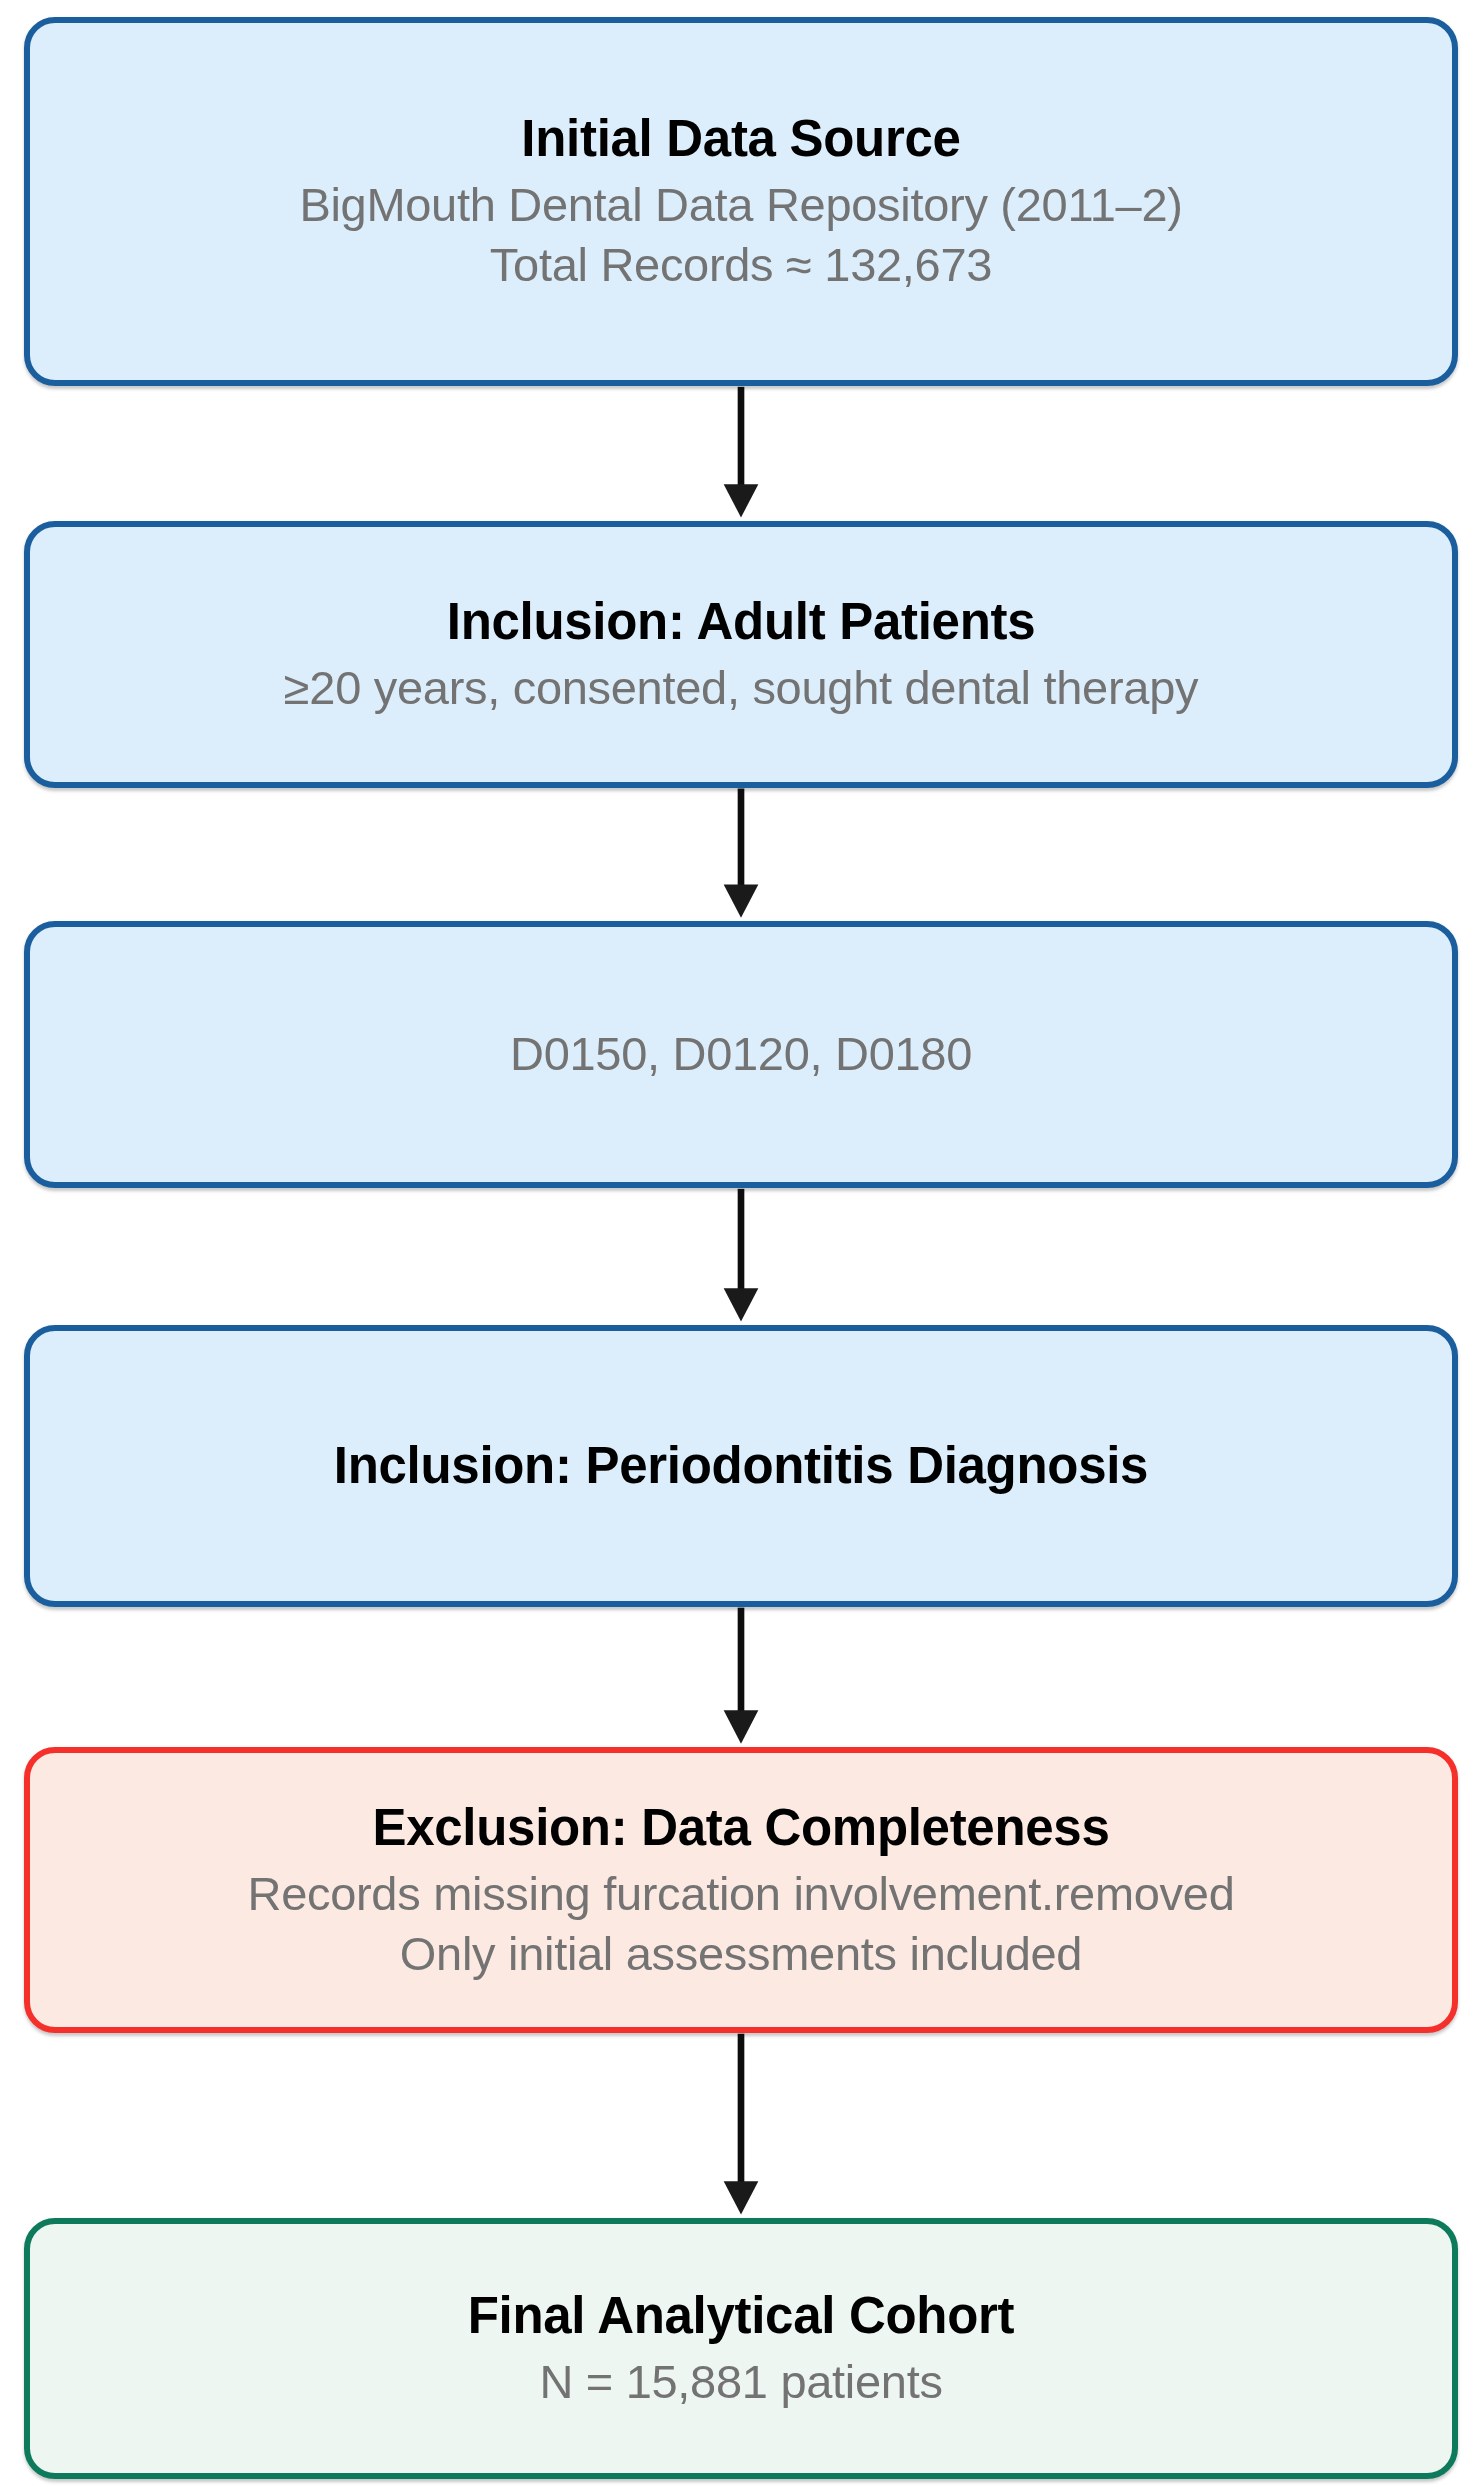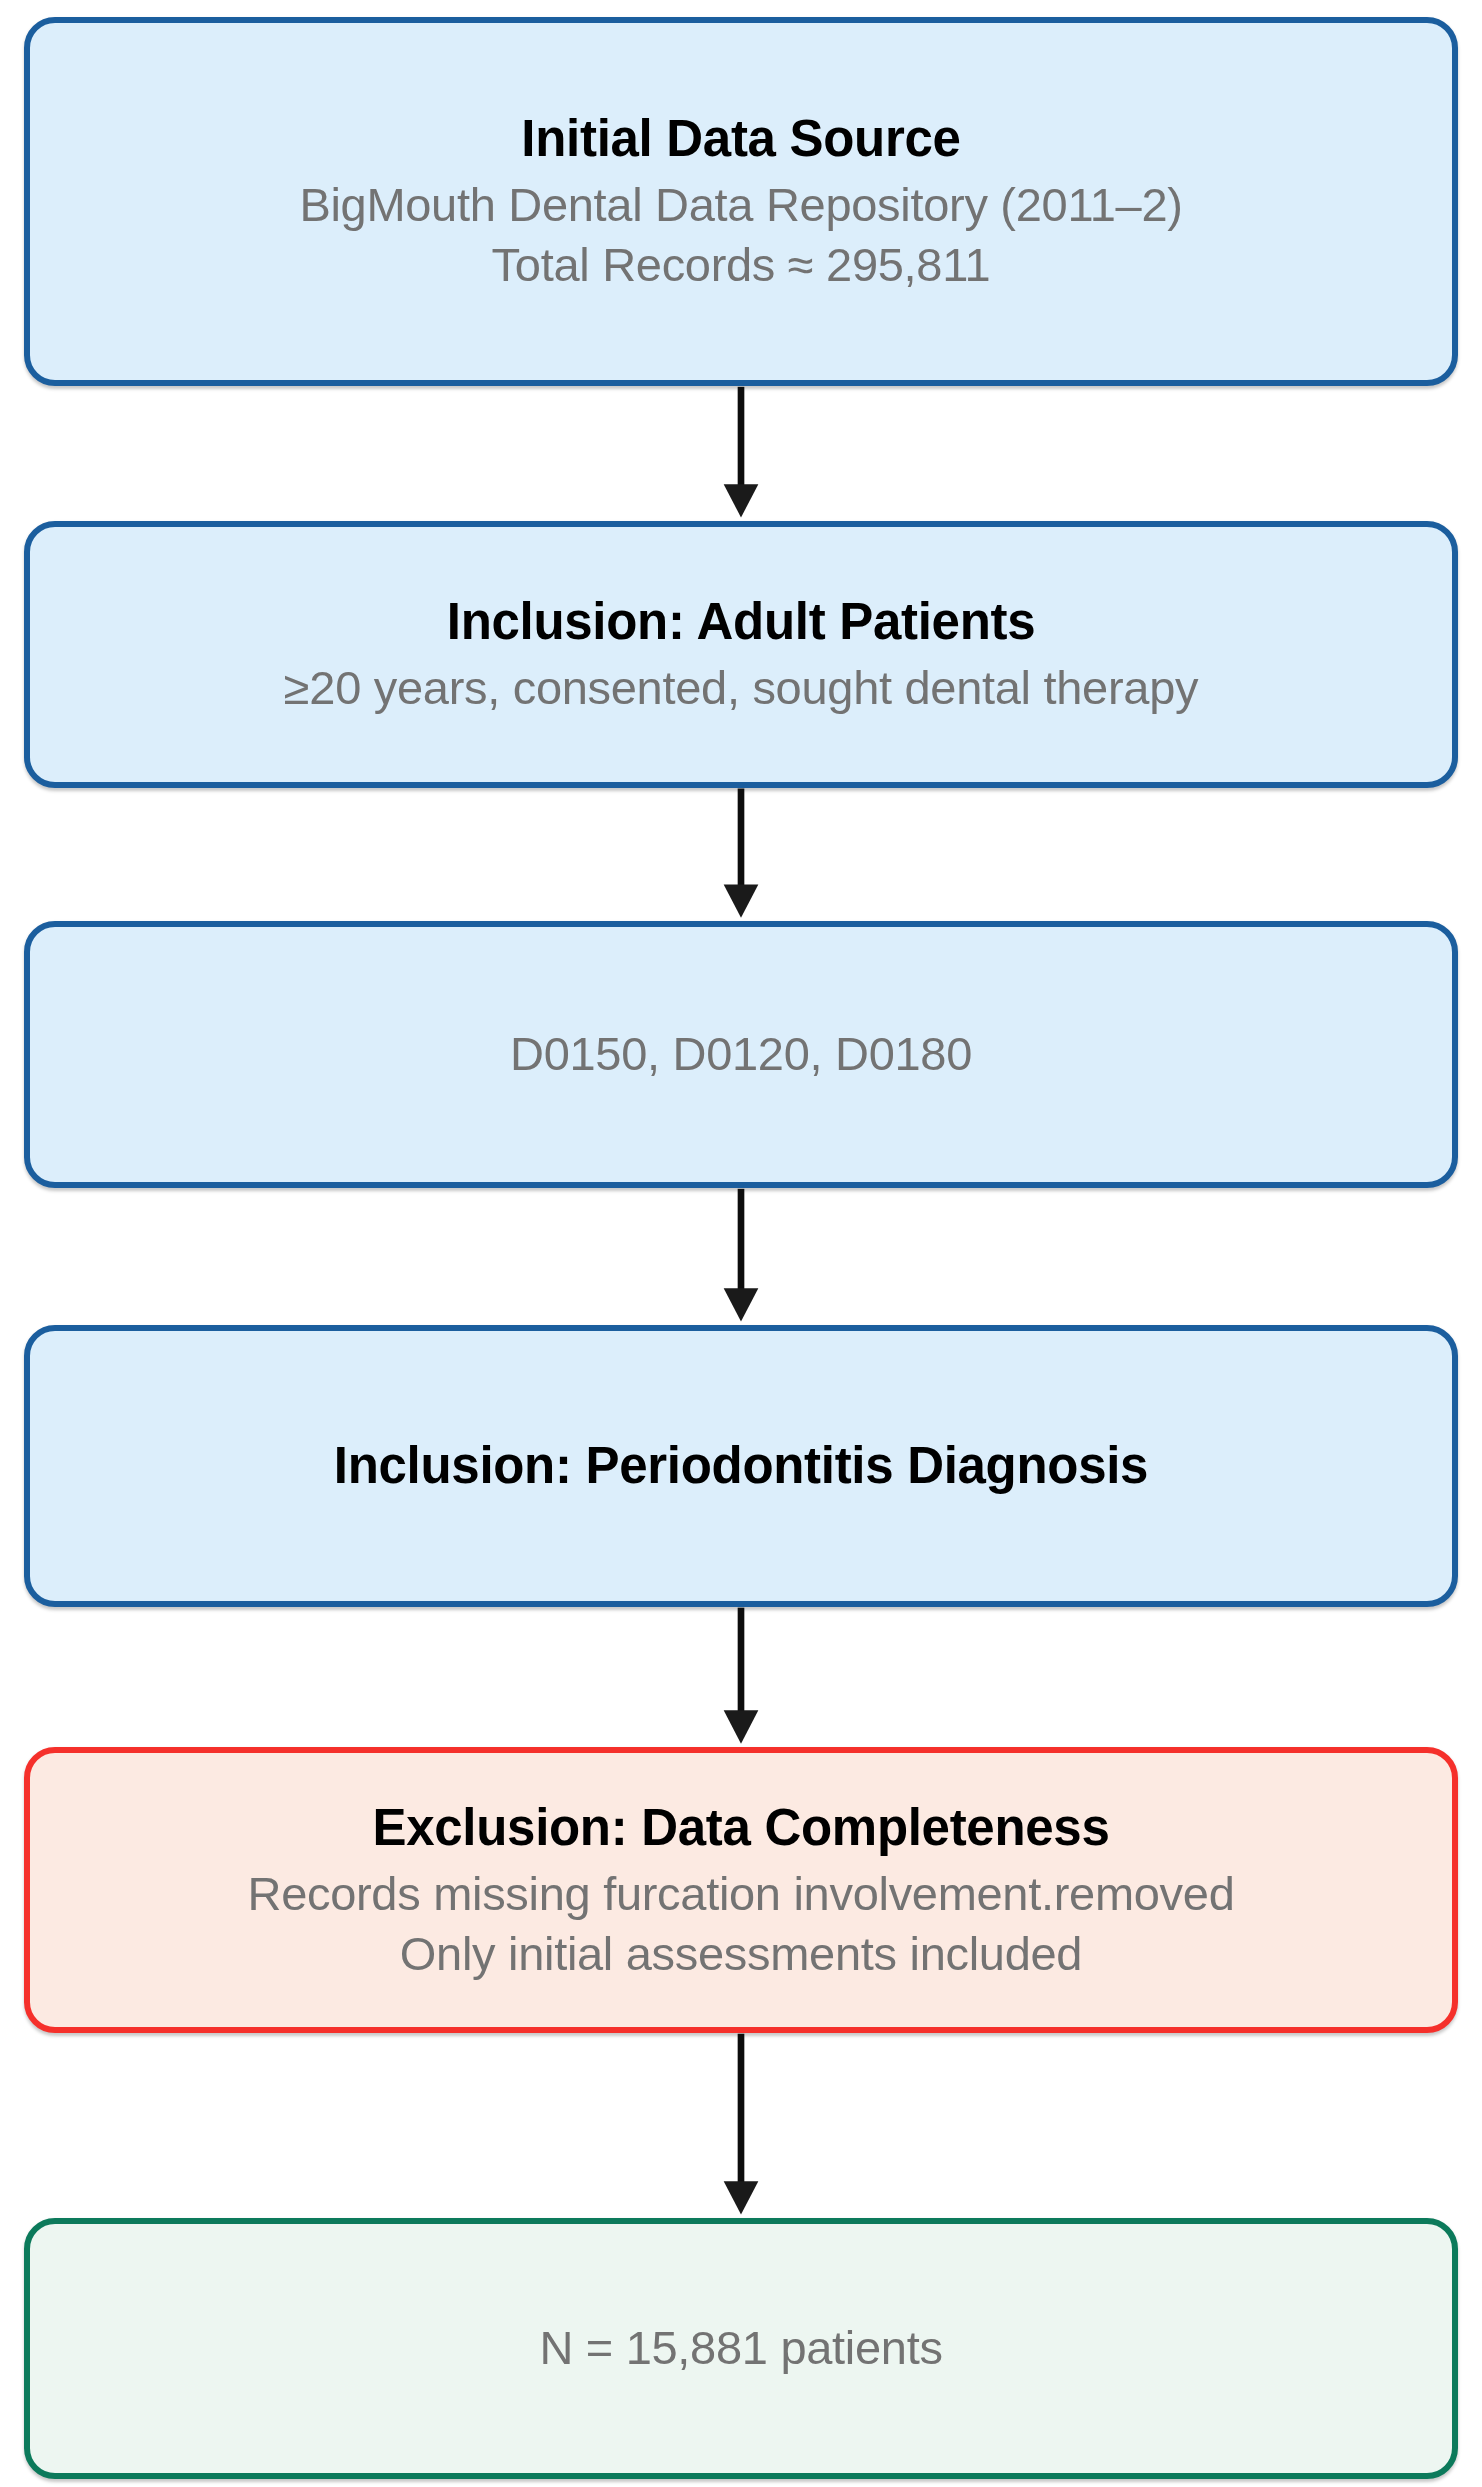--- a/index.html
+++ b/index.html
@@ -102,21 +102,21 @@
 </style>
 </head>
 <body>
 
 <div id="canvas">
   <div class="flow">
 
     <div class="node blue n1">
       <div class="title">Initial Data Source</div>
       <div class="line">BigMouth Dental Data Repository (2011–2)</div>
-      <div class="line">Total Records ≈ 295,811</div>
+      <div class="line">Total Records ≈ 132,673</div>
     </div>
 
     <div class="connector c1">
       <svg class="arrow-svg" width="40" height="135" viewBox="0 0 60 200">
         <line x1="30" y1="0" x2="30" y2="160" stroke="#0d0d0d" stroke-width="10"></line>
         <polygon points="30,196 4,146 56,146" fill="#1a1a1a"></polygon>
       </svg>
     </div>
 
     <div class="node blue n2">
@@ -160,18 +160,19 @@
     </div>
 
     <div class="connector c5">
       <svg class="arrow-svg" width="40" height="185" viewBox="0 0 60 275">
         <line x1="30" y1="0" x2="30" y2="235" stroke="#0d0d0d" stroke-width="10"></line>
         <polygon points="30,271 4,221 56,221" fill="#1a1a1a"></polygon>
       </svg>
     </div>
 
     <div class="node green n6">
+      <div class="title">Final Analytical Cohort</div>
       <div class="line">N = 15,881 patients</div>
     </div>
 
   </div>
 </div>
 
 
 </body></html>

